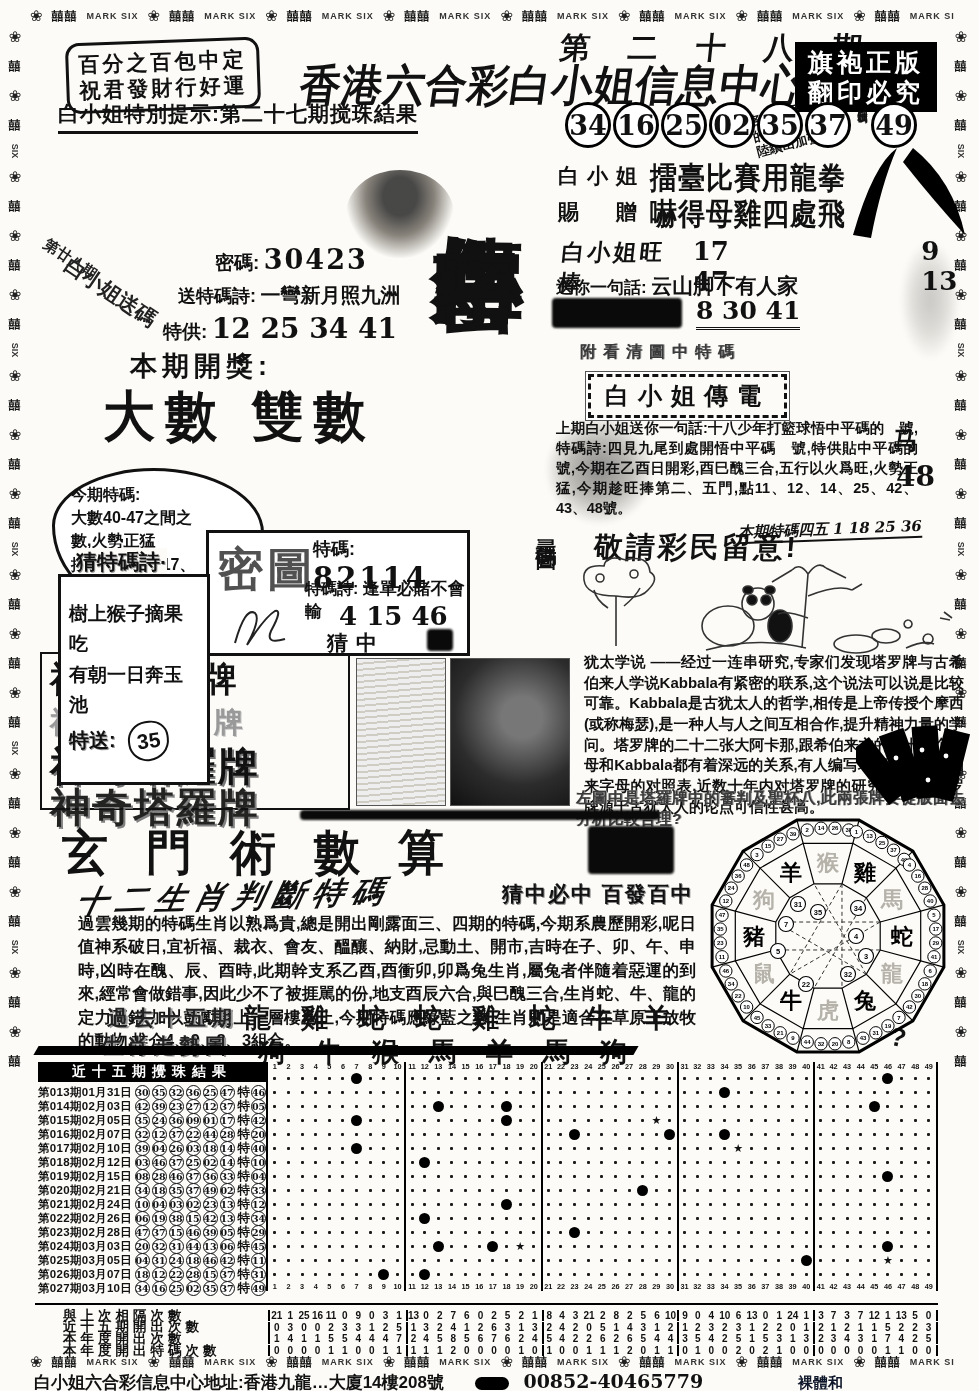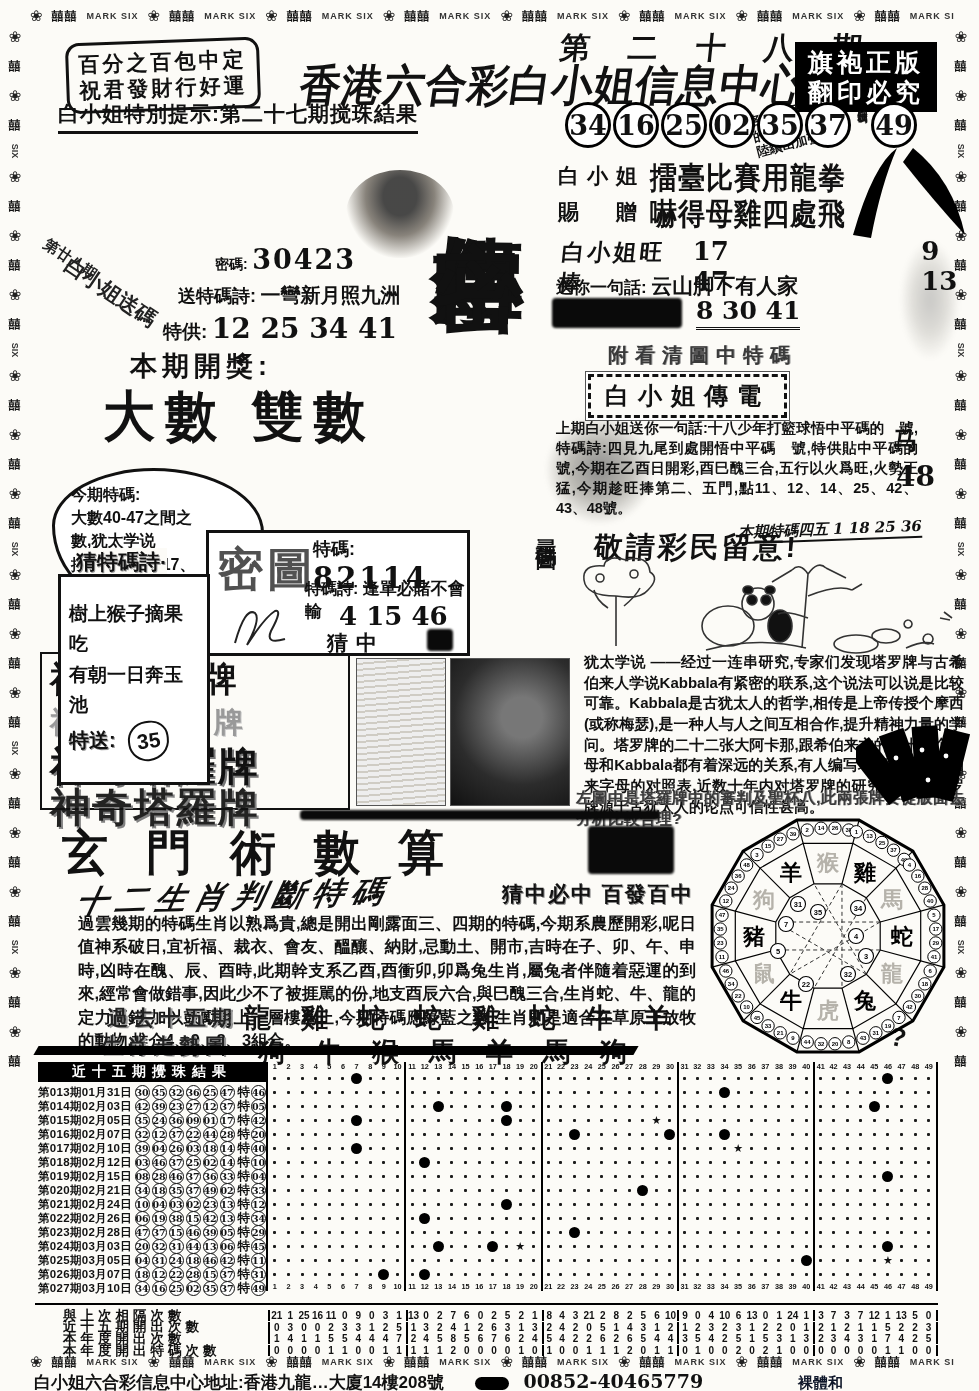--- a/index.html
+++ b/index.html
@@ -268,34 +268,34 @@
   </svg>
   <div class="abs blob" style="left:545px;top:415px;width:110px;height:110px;"></div>
   <div class="abs blob" style="left:900px;top:240px;width:60px;height:120px;opacity:.25;"></div>
 
   <div class="abs giant" style="left:432px;top:164px;height:500px;"><span><span>白</span><span>小</span><span>姐</span><span>傳</span><span>密</span></span></div>
   <div class="abs side-vert" style="left:532px;top:522px;height:120px;"><span><span>尋</span><span>碼</span><span>圖</span></span></div>
 
   <div class="abs diag" style="left:40px;top:250px;font-size:15px;">第廿八期</div>
   <div class="abs diag" style="left:58px;top:278px;font-size:21px;">白小姐送碼</div>
   <div class="abs" style="left:215px;top:244px;">
-    <span class="lbl" style="font-size:14px;text-align:right;">密碼:</span>
+    <span class="lbl" style="font-size:19px;text-align:right;">密碼:</span>
     <span class="serifnum" style="font-size:27px;letter-spacing:2px;">30423</span>
   </div>
   <div class="abs" style="left:178px;top:282px;">
     <span class="lbl" style="font-size:18px;">送特碼詩:</span>
     <span class="lbl" style="font-size:20px;">一彎新月照九洲</span>
   </div>
   <div class="abs" style="left:163px;top:312px;">
     <span class="lbl" style="font-size:19px;">特供:</span>
     <span class="serifnum" style="font-size:28px;">12  25  34  41</span>
   </div>
   <div class="abs lbl" style="left:130px;top:348px;font-size:27px;letter-spacing:5px;">本期開獎:</div>
   <div class="abs bigwords" style="left:103px;top:382px;">大數  雙數</div>
-  <div class="abs cloud" style="left:52px;top:468px;width:212px;"><span><div>今期特碼:</div><div>大數40-47之間之</div><div>數,犹太学说</div><div>排除4、16、17、</div><div>20</div></span></div>
+  <div class="abs cloud" style="left:52px;top:468px;width:212px;"><span><div>今期特碼:</div><div>大數40-47之間之</div><div>數,火勢正猛</div><div>排除4、16、17、</div><div>20</div></span></div>
   <div class="abs outline-txt" style="left:76px;top:548px;font-weight:900;font-size:21px;z-index:3;background:#fcfbf7;">猜特碼詩·</div>
   <div class="abs mbox" style="left:58px;top:574px;width:152px;z-index:3;">
     <span><div>樹上猴子摘果吃</div><div>有朝一日奔玉池</div></span>
     <div style="display:flex;align-items:center;gap:12px;">
       <span class="outline-txt" style="font-size:20px;">特送:</span>
       <span class="hand-circ">35</span>
     </div>
   </div>
 
   <div class="abs sbox" style="left:206px;top:530px;width:264px;height:126px;z-index:2;">
@@ -327,21 +327,21 @@
     <span class="lbl" style="font-size:23px;letter-spacing:3px;transform:skewX(-6deg);">白小姐旺棒</span>
     <span class="serifnum" style="font-size:26px;">17  47</span>
     <span class="serifnum" style="font-size:26px;margin-left:140px;">9    13</span>
   </div>
   <div class="abs" style="left:556px;top:272px;">
     <span class="lbl" style="font-size:17px;">送你一句話:</span>
     <span class="lbl" style="font-size:21px;">云山脚下有人家</span>
   </div>
   <div class="abs smudge" style="left:552px;top:298px;width:130px;height:30px;"></div>
   <div class="abs serifnum" style="left:696px;top:296px;font-size:25px;border-bottom:3px double #111;padding-bottom:2px;">8   30   41</div>
-  <div class="abs caption" style="left:608px;top:342px;font-size:20px;letter-spacing:7px;">附看清圖中特碼</div>
+  <div class="abs caption" style="left:580px;top:342px;font-size:16px;letter-spacing:7px;">附看清圖中特碼</div>
   <div class="abs tele-box" style="left:588px;top:374px;">白小姐傳電</div>
   <div class="abs para" style="left:556px;top:418px;width:362px;font-size:14.5px;">上期白小姐送你一句話:十八少年打籃球悟中平碼的　號,特碼詩:四見九尾到處開悟中平碼　號,特供貼中平碼的　號,今期在乙酉日開彩,酉巳醜三合,五行以火爲旺,火勢正猛,今期趁旺捧第二、五門,點11、12、14、25、42、43、48號。</div>
   <div class="abs lbl" style="left:893px;top:424px;font-size:25px;">马</div>
   <div class="abs serifnum" style="left:896px;top:460px;font-size:28px;">48</div>
   <div class="abs attn" style="left:594px;top:528px;">敬請彩民留意!</div>
   <div class="abs hand" style="left:738px;top:520px;">本期特碼四五  1  18  25  36</div>
 
   <svg class="abs" style="left:556px;top:556px;" width="400" height="104">
     <g fill="none" stroke="#333" stroke-width="1.6">
       <path d="M60,90 L60,40 M52,52 Q40,44 38,34 M68,50 Q80,40 84,32"></path>

